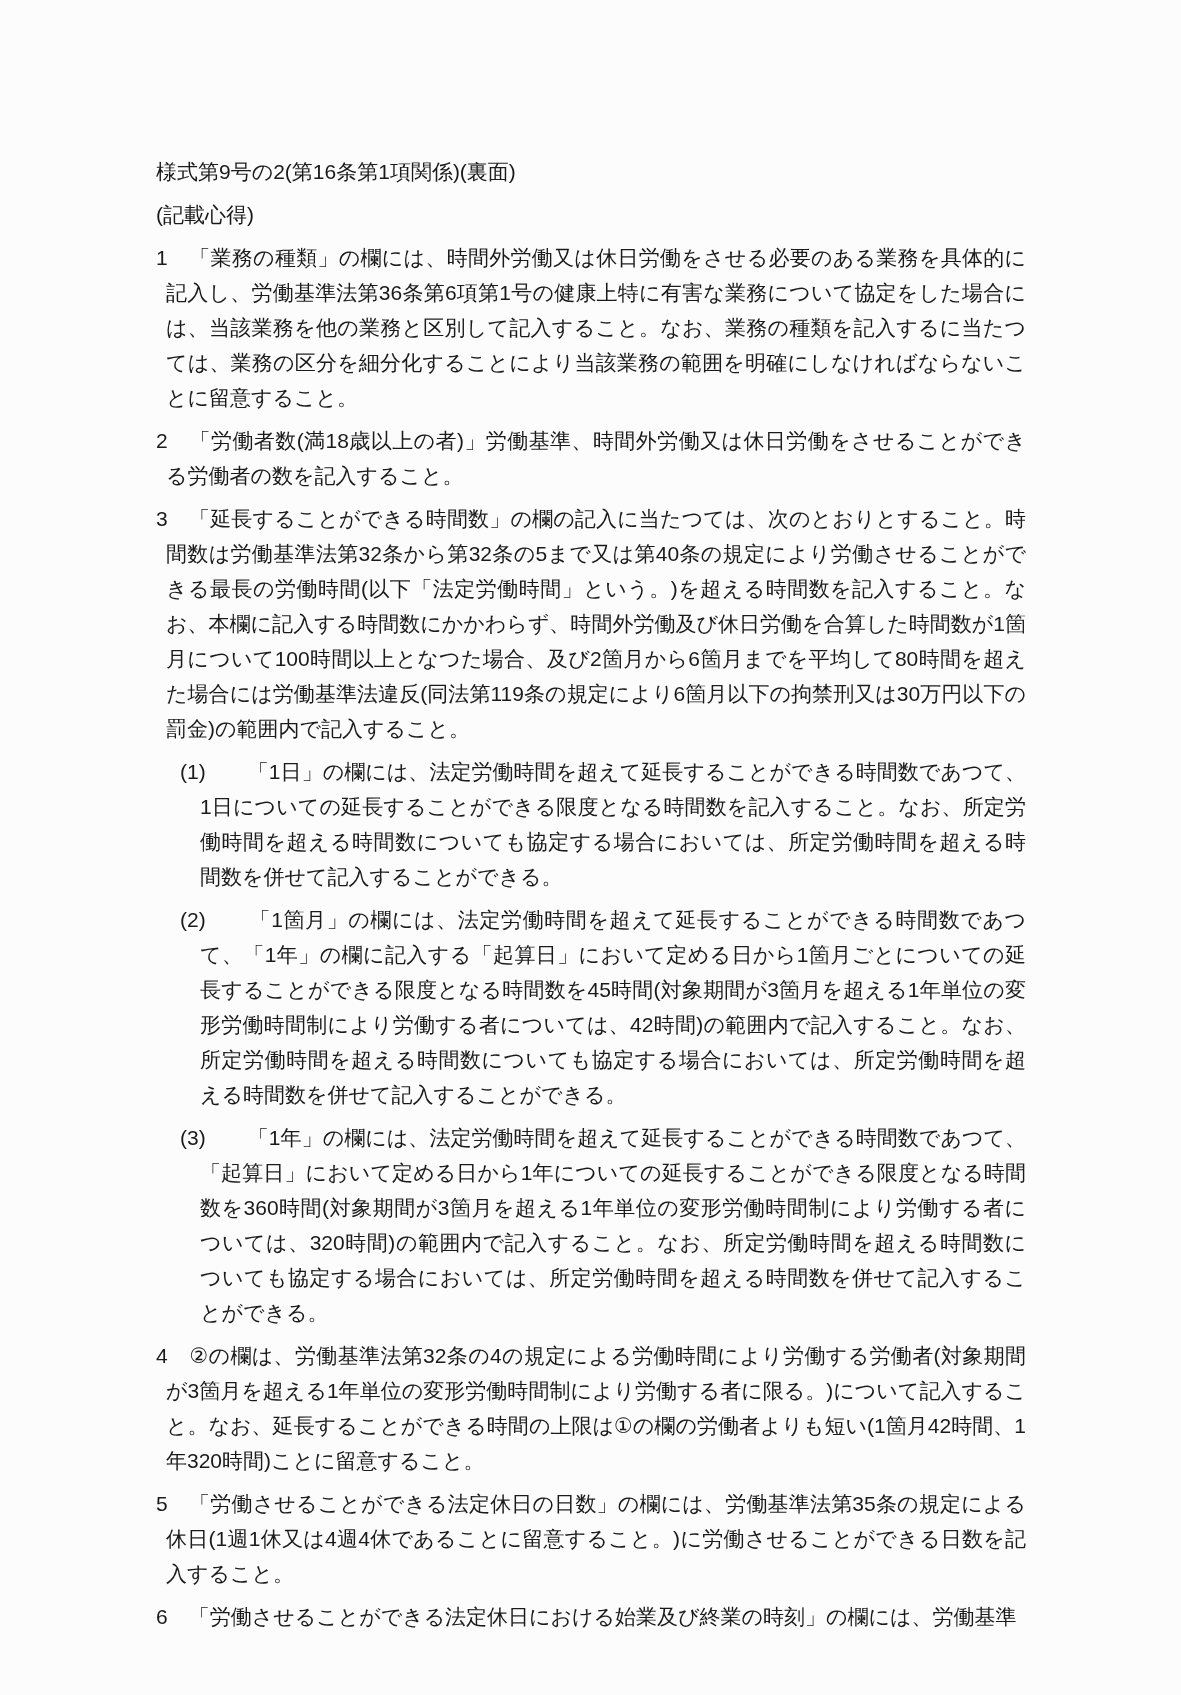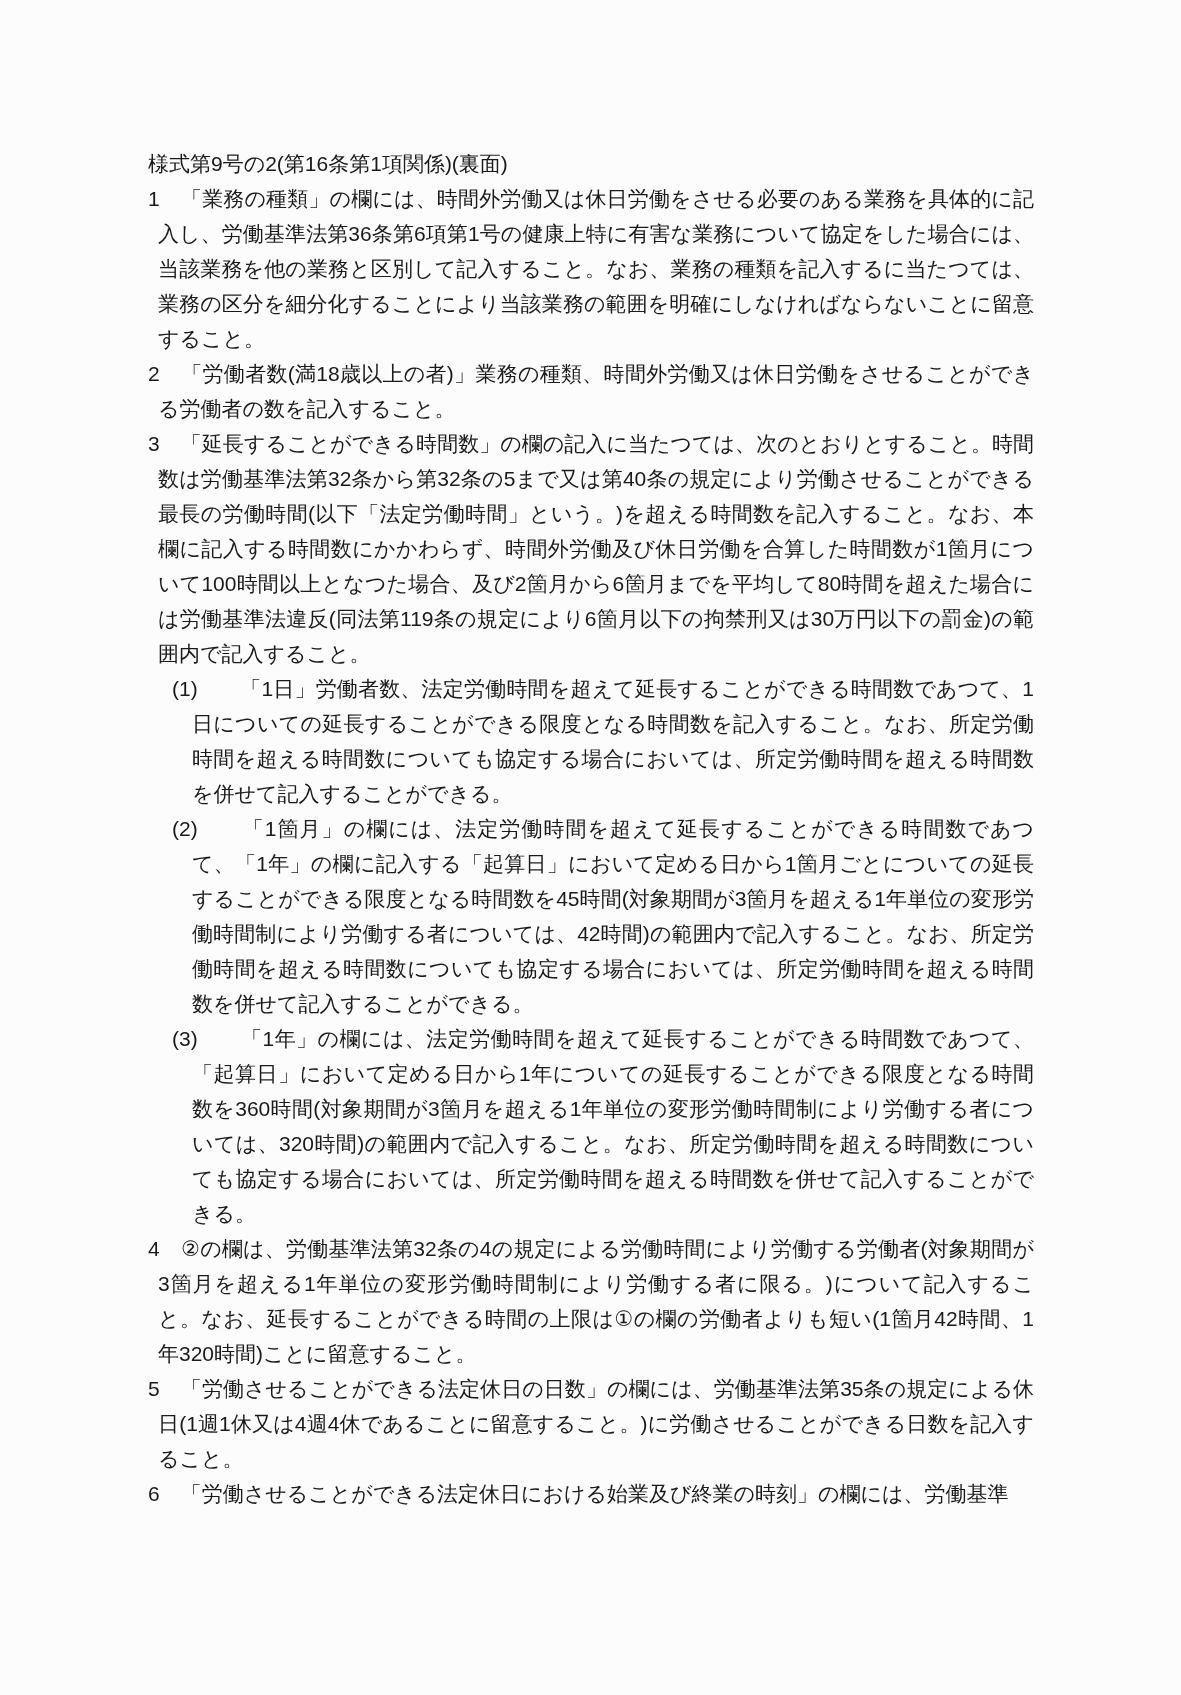--- a/index.html
+++ b/index.html
@@ -26,21 +26,21 @@
     top: 146px;
     width: 886px;
     font-size: 21px;
     line-height: 35px;
     text-align: justify;
     text-justify: inter-ideograph;
     letter-spacing: 0;
     word-break: break-all;
   }
   .doc p {
-    margin: 0;
+    margin: 8px;
     padding: 0;
   }
   
   .line-title, .line-heading {
     text-align: left;
   }
   
   .item.l1 {
     padding-left: 10px;
     text-indent: -10px;
@@ -53,25 +53,26 @@
   .item-label {
     white-space: pre;
   }
 </style>
 </head>
 <body style="background: rgb(252, 252, 252); color: rgb(26, 26, 26);">
 
 <div class="page">
   <div class="doc">
     <p class="line-title">様式第9号の2(第16条第1項関係)(裏面)</p>
+    <p class="line-heading">(記載心得)</p>
     <div id="items">
         <p class="item l1"><span class="item-label">1　</span><span>「業務の種類」の欄には、時間外労働又は休日労働をさせる必要のある業務を具体的に記入し、労働基準法第36条第6項第1号の健康上特に有害な業務について協定をした場合には、当該業務を他の業務と区別して記入すること。なお、業務の種類を記入するに当たつては、業務の区分を細分化することにより当該業務の範囲を明確にしなければならないことに留意すること。</span></p>
-        <p class="item l1"><span class="item-label">2　</span><span>「労働者数(満18歳以上の者)」業務の種類、時間外労働又は休日労働をさせることができる労働者の数を記入すること。</span></p>
+        <p class="item l1"><span class="item-label">2　</span><span>「労働者数(満18歳以上の者)」労働基準、時間外労働又は休日労働をさせることができる労働者の数を記入すること。</span></p>
         <p class="item l1"><span class="item-label">3　</span><span>「延長することができる時間数」の欄の記入に当たつては、次のとおりとすること。時間数は労働基準法第32条から第32条の5まで又は第40条の規定により労働させることができる最長の労働時間(以下「法定労働時間」という。)を超える時間数を記入すること。なお、本欄に記入する時間数にかかわらず、時間外労働及び休日労働を合算した時間数が1箇月について100時間以上となつた場合、及び2箇月から6箇月までを平均して80時間を超えた場合には労働基準法違反(同法第119条の規定により6箇月以下の拘禁刑又は30万円以下の罰金)の範囲内で記入すること。</span></p>
-        <p class="item l2"><span class="item-label">(1)　　</span><span>「1日」労働者数、法定労働時間を超えて延長することができる時間数であつて、1日についての延長することができる限度となる時間数を記入すること。なお、所定労働時間を超える時間数についても協定する場合においては、所定労働時間を超える時間数を併せて記入することができる。</span></p>
+        <p class="item l2"><span class="item-label">(1)　　</span><span>「1日」の欄には、法定労働時間を超えて延長することができる時間数であつて、1日についての延長することができる限度となる時間数を記入すること。なお、所定労働時間を超える時間数についても協定する場合においては、所定労働時間を超える時間数を併せて記入することができる。</span></p>
         <p class="item l2"><span class="item-label">(2)　　</span><span>「1箇月」の欄には、法定労働時間を超えて延長することができる時間数であつて、「1年」の欄に記入する「起算日」において定める日から1箇月ごとについての延長することができる限度となる時間数を45時間(対象期間が3箇月を超える1年単位の変形労働時間制により労働する者については、42時間)の範囲内で記入すること。なお、所定労働時間を超える時間数についても協定する場合においては、所定労働時間を超える時間数を併せて記入することができる。</span></p>
         <p class="item l2"><span class="item-label">(3)　　</span><span>「1年」の欄には、法定労働時間を超えて延長することができる時間数であつて、「起算日」において定める日から1年についての延長することができる限度となる時間数を360時間(対象期間が3箇月を超える1年単位の変形労働時間制により労働する者については、320時間)の範囲内で記入すること。なお、所定労働時間を超える時間数についても協定する場合においては、所定労働時間を超える時間数を併せて記入することができる。</span></p>
         <p class="item l1"><span class="item-label">4　</span><span>②の欄は、労働基準法第32条の4の規定による労働時間により労働する労働者(対象期間が3箇月を超える1年単位の変形労働時間制により労働する者に限る。)について記入すること。なお、延長することができる時間の上限は①の欄の労働者よりも短い(1箇月42時間、1年320時間)ことに留意すること。</span></p>
         <p class="item l1"><span class="item-label">5　</span><span>「労働させることができる法定休日の日数」の欄には、労働基準法第35条の規定による休日(1週1休又は4週4休であることに留意すること。)に労働させることができる日数を記入すること。</span></p>
         <p class="item l1"><span class="item-label">6　</span><span>「労働させることができる法定休日における始業及び終業の時刻」の欄には、労働基準</span></p>
       </div>
   </div>
 </div>
 
 </body></html>

